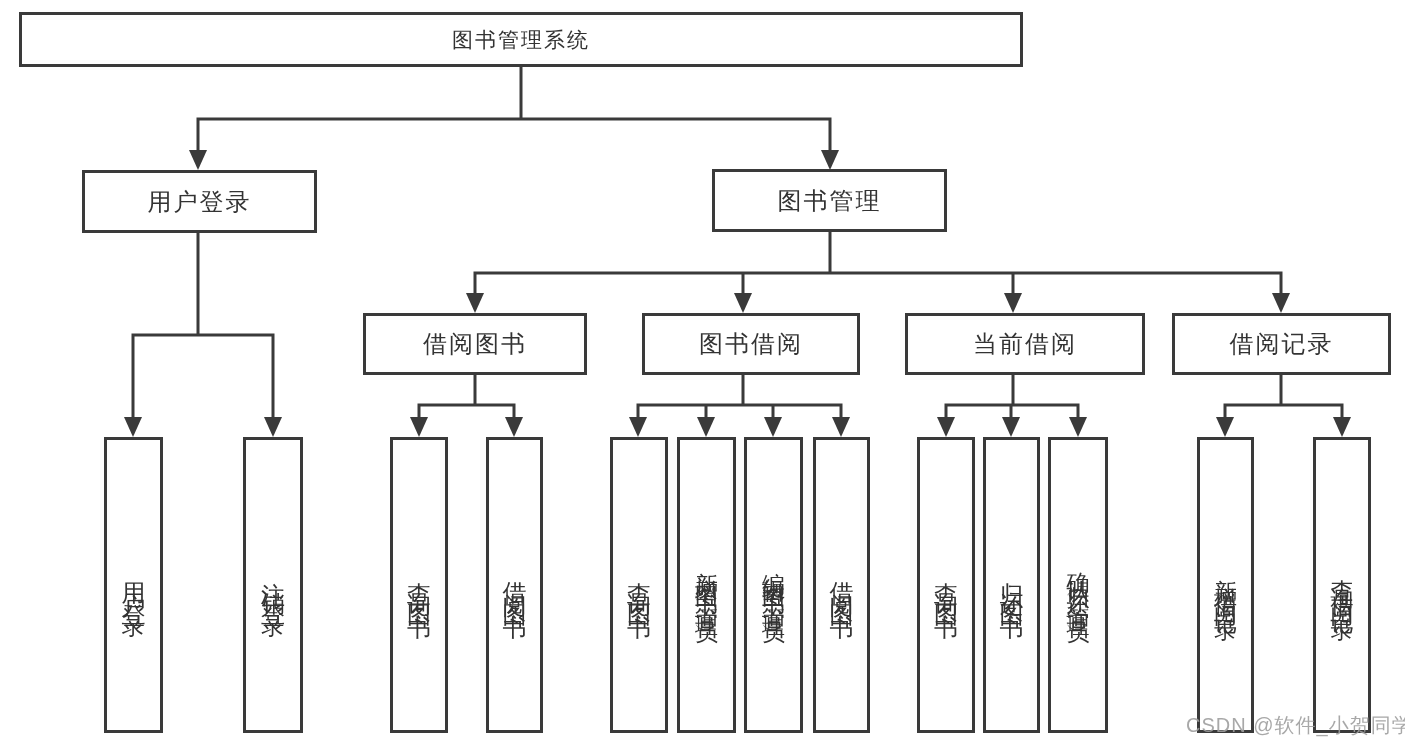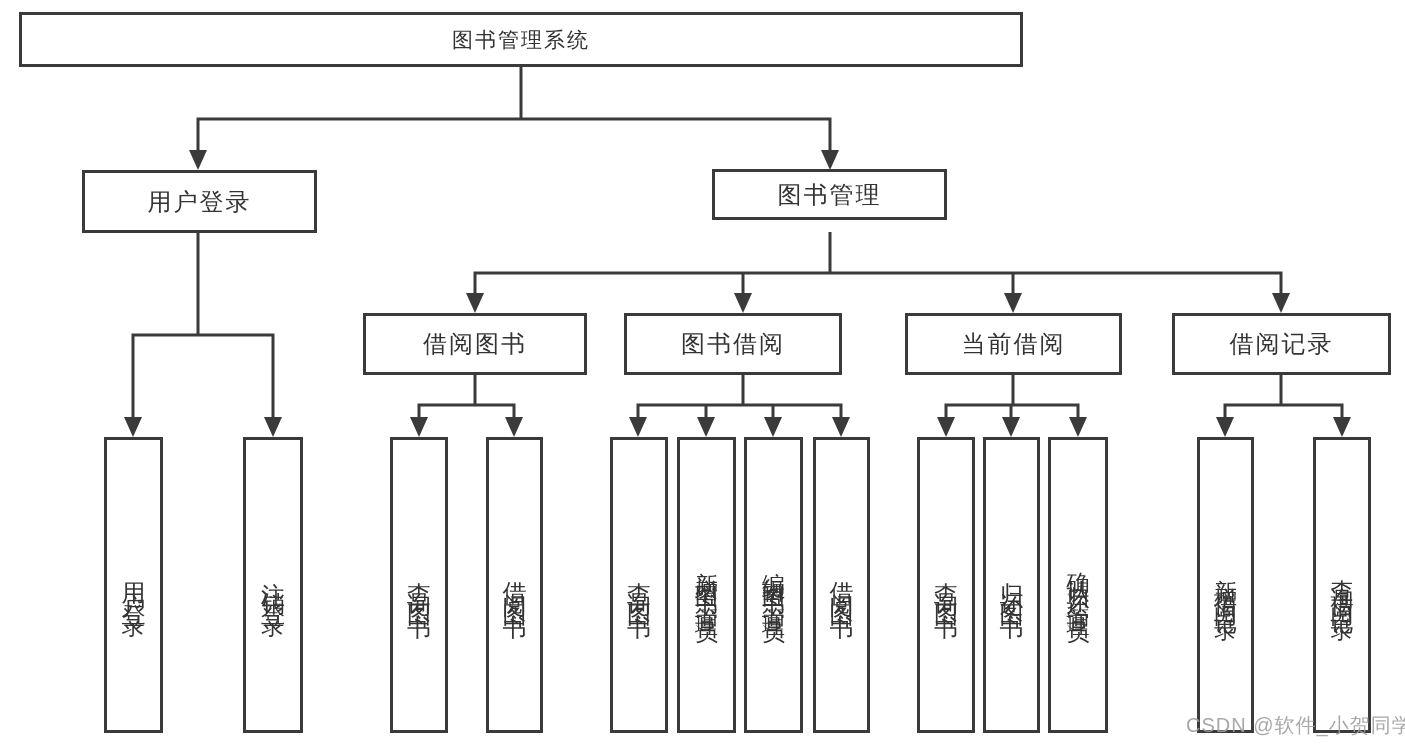--- a/index.html
+++ b/index.html
@@ -96,25 +96,25 @@
       <polygon points="1002,417 1020,417 1011,437"></polygon>
       <polygon points="1069,417 1087,417 1078,437"></polygon>
       <polygon points="1216,417 1234,417 1225,437"></polygon>
       <polygon points="1333,417 1351,417 1342,437"></polygon>
     </g>
   </svg>
 
   <div class="node node-root" style="left:19px; top:12px; width:1004px; height:55px;">图书管理系统</div>
 
   <div class="node node-h" style="left:82px; top:170px; width:235px; height:63px;">用户登录</div>
-  <div class="node node-h" style="left:712px; top:169px; width:235px; height:51px;">图书管理</div>
+  <div class="node node-h" style="left:712px; top:169px; width:235px; height:63px;">图书管理</div>
 
   <div class="node node-h" style="left:363px; top:313px; width:224px; height:62px;">借阅图书</div>
-  <div class="node node-h" style="left:624px; top:313px; width:218px; height:62px;">图书借阅</div>
-  <div class="node node-h" style="left:905px; top:313px; width:217px; height:62px;">当前借阅</div>
+  <div class="node node-h" style="left:642px; top:313px; width:218px; height:62px;">图书借阅</div>
+  <div class="node node-h" style="left:905px; top:313px; width:240px; height:62px;">当前借阅</div>
   <div class="node node-h" style="left:1172px; top:313px; width:219px; height:62px;">借阅记录</div>
 
   <div class="node leaf" style="left:104px; width:59px;">
     <span class="vlabel vshort">用户登录</span>
   </div>
   <div class="node leaf" style="left:243px; width:60px;">
     <span class="vlabel vshort">注销登录</span>
   </div>
   <div class="node leaf" style="left:390px; width:58px;">
     <span class="vlabel vshort">查询图书</span>

